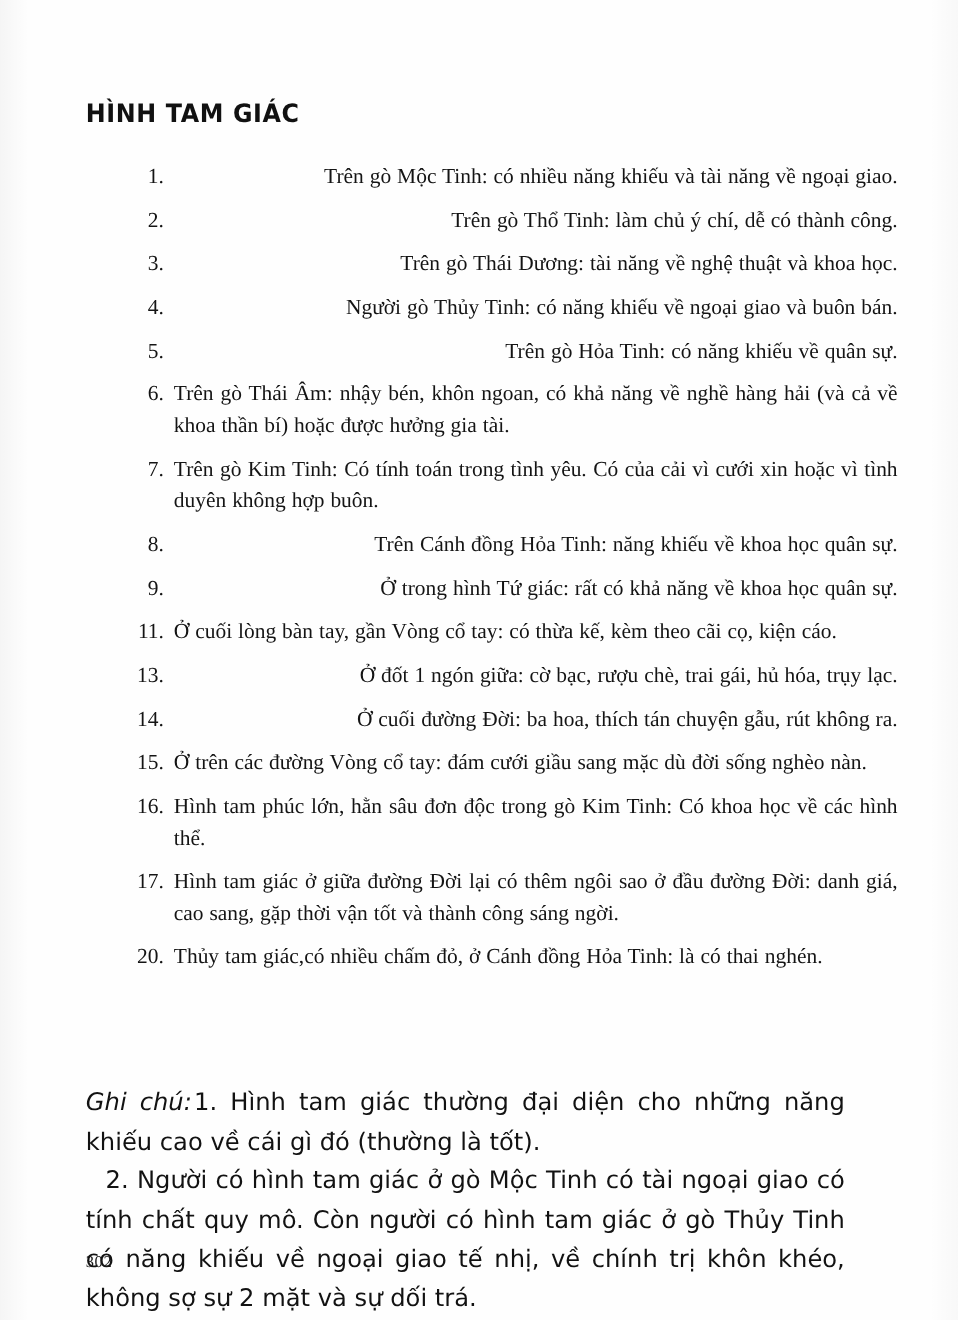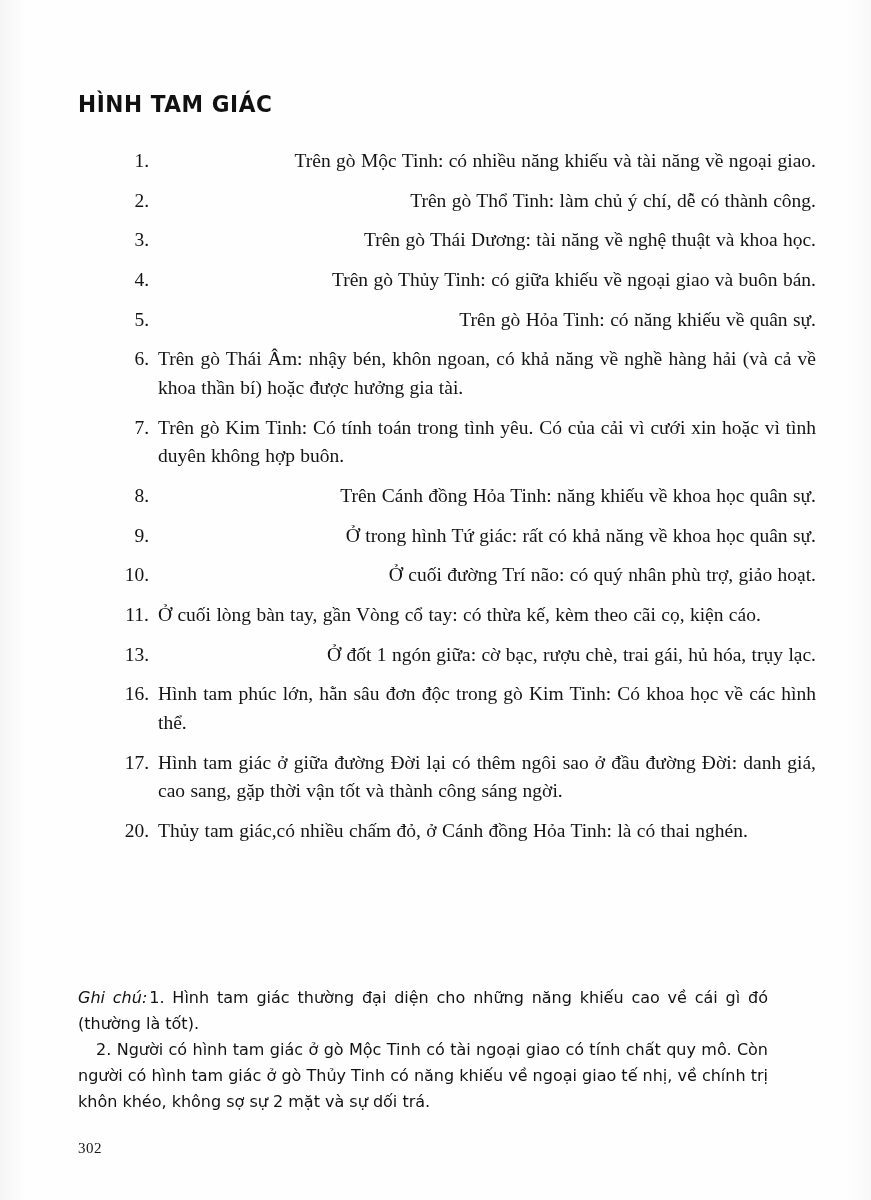--- a/index.html
+++ b/index.html
@@ -76,21 +76,21 @@
     text-align: right;
   }
 
   
   .note {
     position: absolute;
     left: 78px;
     top: 985px;
     width: 690px;
     font-family: "DejaVu Sans", "Liberation Sans", sans-serif;
-    font-size: 16px;
+    font-size: 22px;
     line-height: 1.62;
     color: #121212;
   }
   .note .note-label {
     font-style: italic;
     font-weight: 400;
     margin-right: 2px;
   }
   .note-para {
     text-align: justify;
@@ -148,21 +148,21 @@
       <span class="body nojust">Trên gò Thổ Tinh: làm chủ ý chí, dễ có thành công.</span>
     </li>
 
     <li class="list-item">
       <span class="num">3.</span>
       <span class="body nojust">Trên gò Thái Dương: tài năng về nghệ thuật và khoa học.</span>
     </li>
 
     <li class="list-item">
       <span class="num">4.</span>
-      <span class="body nojust">Trên gò Thủy Tinh: có giữa khiếu về ngoại giao và buôn bán.</span>
+      <span class="body nojust">Người gò Thủy Tinh: có năng khiếu về ngoại giao và buôn bán.</span>
     </li>
 
     <li class="list-item">
       <span class="num">5.</span>
       <span class="body nojust">Trên gò Hỏa Tinh: có năng khiếu về quân sự.</span>
     </li>
 
     <li class="list-item">
       <span class="num">6.</span>
       <span class="body">Trên gò Thái Âm: nhậy bén, khôn ngoan, có khả năng về nghề hàng hải (và cả về khoa thần bí) hoặc được hưởng gia tài.</span>
@@ -176,37 +176,41 @@
     <li class="list-item">
       <span class="num">8.</span>
       <span class="body nojust">Trên Cánh đồng Hỏa Tinh: năng khiếu về khoa học quân sự.</span>
     </li>
 
     <li class="list-item">
       <span class="num">9.</span>
       <span class="body nojust">Ở trong hình Tứ giác: rất có khả năng về khoa học quân sự.</span>
     </li>
 
-    <li class="list-item">
-      <span class="num">10.</span>
-      <span class="body nojust">Ở cuối đường Trí não: có quý nhân phù trợ, giảo hoạt.</span>
-    </li>
 
     <li class="list-item">
       <span class="num">11.</span>
       <span class="body">Ở cuối lòng bàn tay, gần Vòng cổ tay: có thừa kế, kèm theo cãi cọ, kiện cáo.</span>
     </li>
 
 
     <li class="list-item">
       <span class="num">13.</span>
       <span class="body nojust">Ở đốt 1 ngón giữa: cờ bạc, rượu chè, trai gái, hủ hóa, trụy lạc.</span>
     </li>
 
-
+    <li class="list-item">
+      <span class="num">14.</span>
+      <span class="body nojust">Ở cuối đường Đời: ba hoa, thích tán chuyện gẫu, rút không ra.</span>
+    </li>
+
+    <li class="list-item">
+      <span class="num">15.</span>
+      <span class="body">Ở trên các đường Vòng cổ tay: đám cưới giầu sang mặc dù đời sống nghèo nàn.</span>
+    </li>
 
     <li class="list-item">
       <span class="num">16.</span>
       <span class="body">Hình tam phúc lớn, hằn sâu đơn độc trong gò Kim Tinh: Có khoa học về các hình thể.</span>
     </li>
 
     <li class="list-item">
       <span class="num">17.</span>
       <span class="body">Hình tam giác ở giữa đường Đời lại có thêm ngôi sao ở đầu đường Đời: danh giá, cao sang, gặp thời vận tốt và thành công sáng ngời.</span>
     </li>

